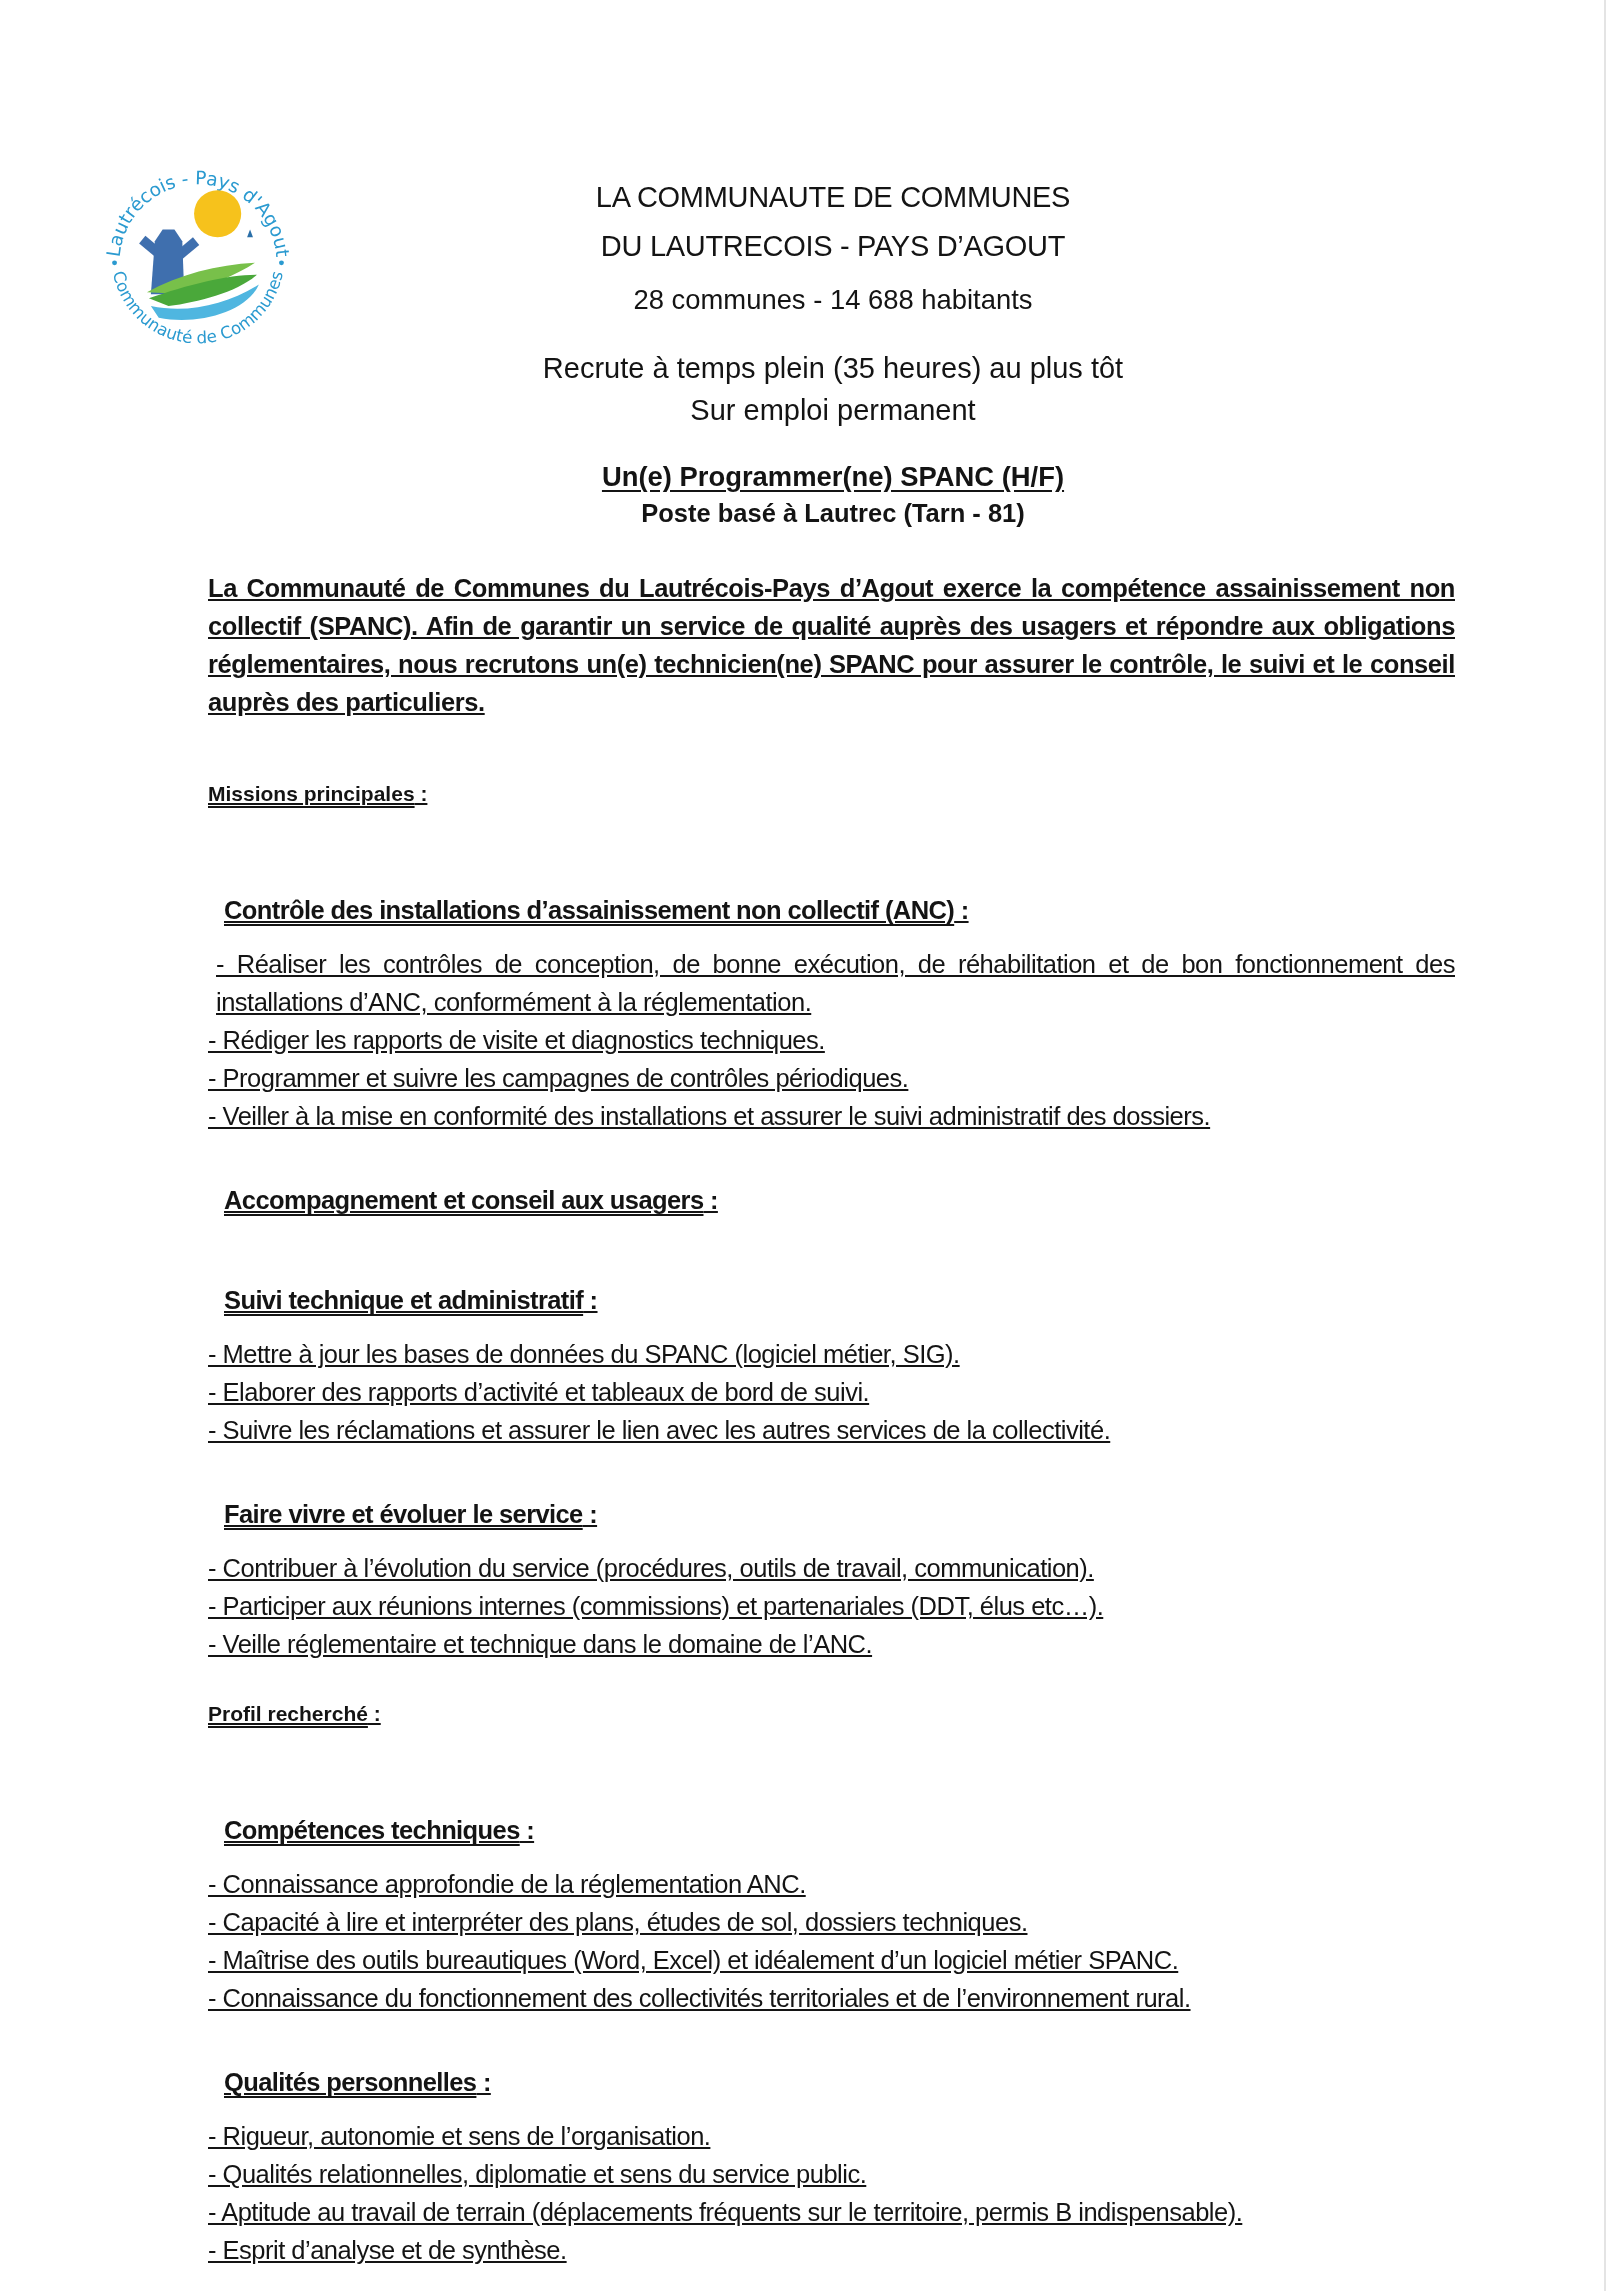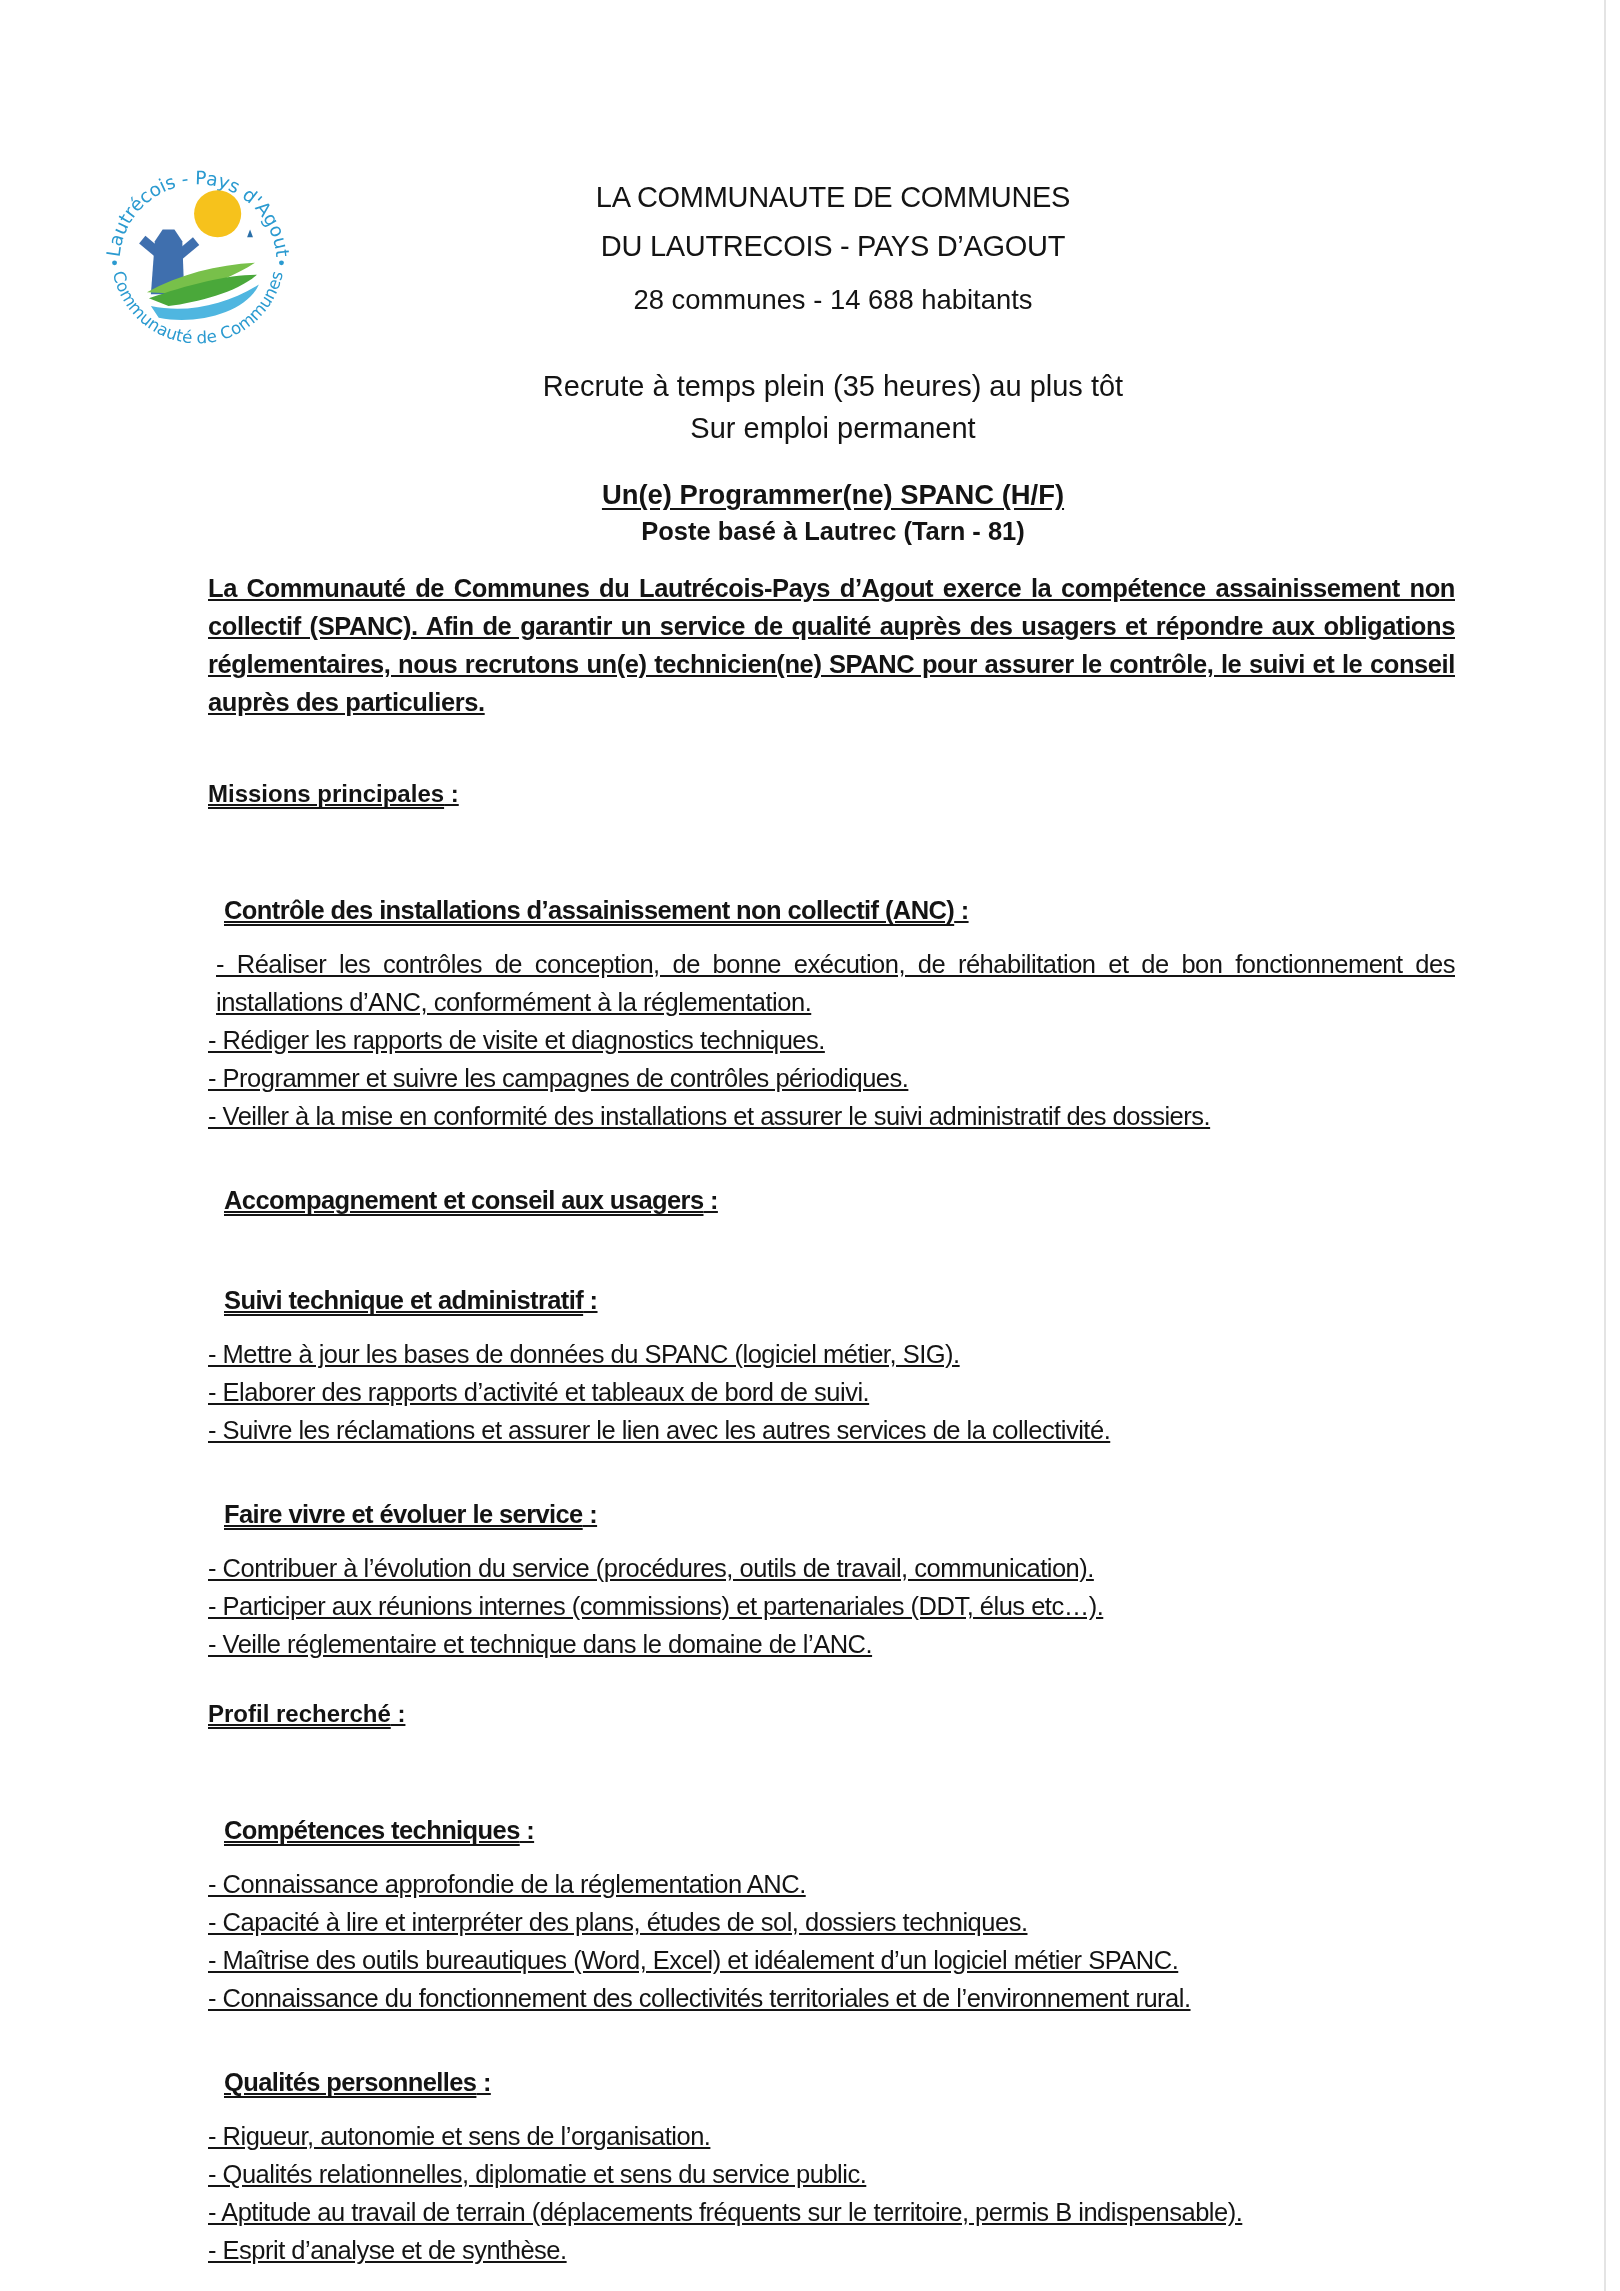--- a/index.html
+++ b/index.html
@@ -11,38 +11,38 @@
     position: absolute; left: 1604px; top: 0; width: 2px; height: 2292px;
     background: #e4e4e4;
   }
   .logo { position: absolute; left: 90px; top: 147px; width: 216px; height: 216px; }
 
   .header {
     position: absolute; left: 431px; width: 804px; top: 173px; text-align: center;
   }
   .org-line { font-size: 29px; line-height: 49px; letter-spacing: -0.3px; }
   .stats { font-size: 27.4px; line-height: 37px; margin-top: 10px; }
-  .recruit { font-size: 29px; line-height: 42px; margin-top: 47px; }
+  .recruit { font-size: 29px; line-height: 42px; margin-top: 29px; }
   .job-title {
     font-size: 27.4px; line-height: 37px; font-weight: bold; margin-top: 27.4px;
     text-decoration: underline; text-underline-offset: 3.9px;
   }
   .job-location { font-size: 25.5px; line-height: 37px; font-weight: bold; }
 
   .body {
     position: absolute; left: 208px; width: 1247px; top: 569px;
     font-size: 25.5px;
     text-decoration: underline;
   }
   .intro {
     font-weight: bold; line-height: 38px; text-align: justify;
     letter-spacing: -0.4px; margin: 0;
   }
   .section-title {
-    font-size: 24px; font-weight: bold; line-height: 39px;
+    font-size: 21px; font-weight: bold; line-height: 39px;
     margin: 0;
   }
   .section-title .u, .sub-title .u {
     text-decoration: underline; text-underline-offset: 4.9px; text-decoration-thickness: 2px;
   }
   .sub-title {
     font-size: 25.5px; font-weight: bold; line-height: 37px; margin: 16px;
     letter-spacing: -0.6px;
   }
   .item { line-height: 38px; margin: 0; letter-spacing: -0.5px; }

